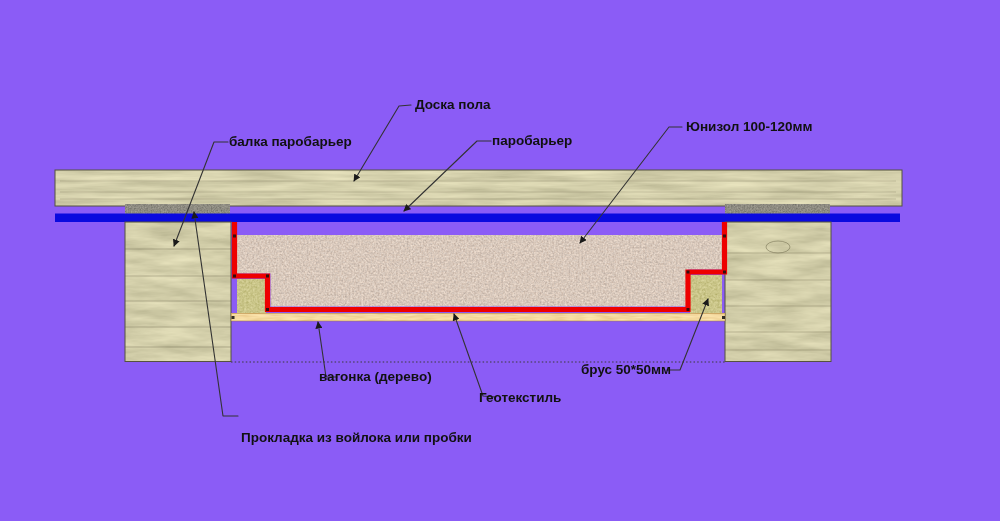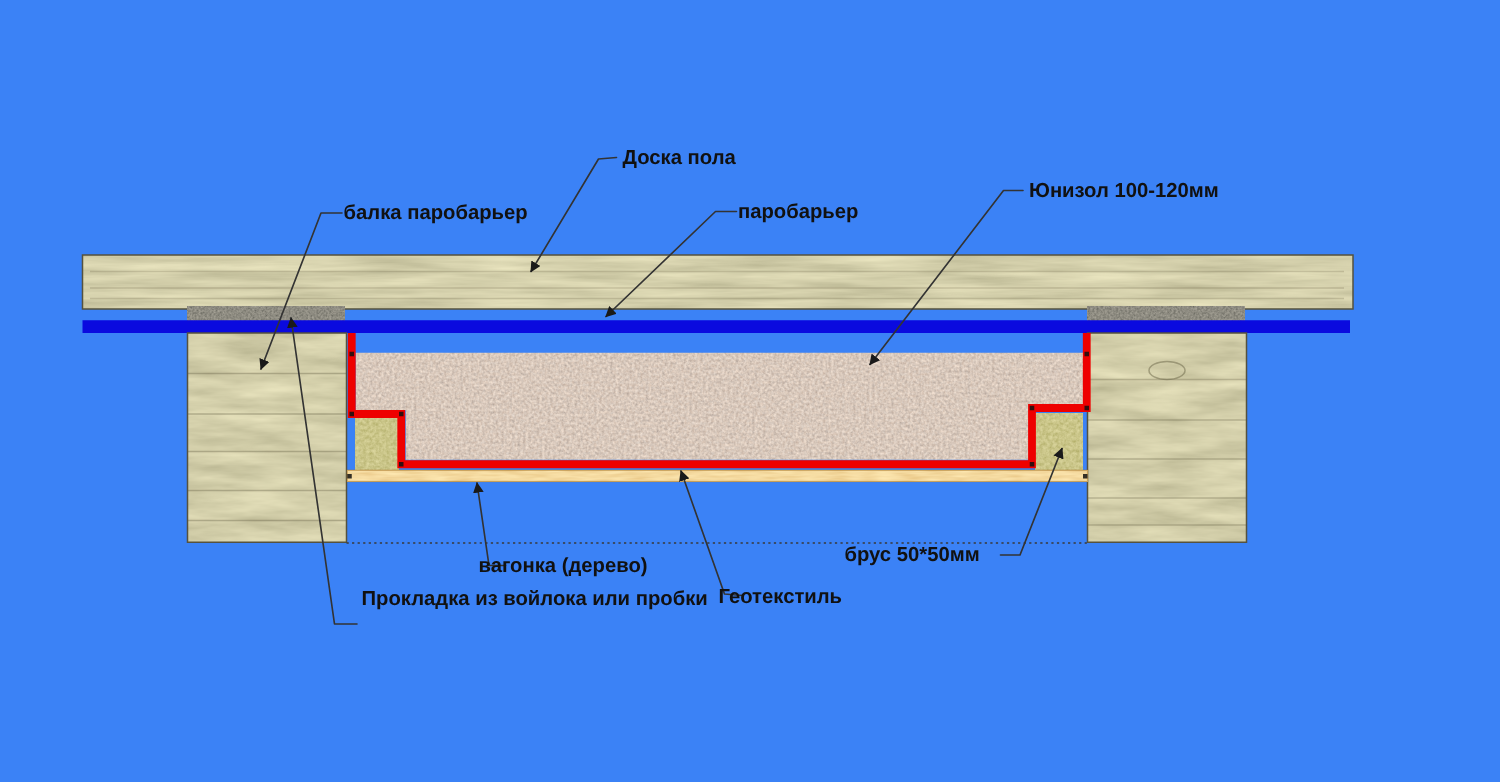--- a/index.html
+++ b/index.html
@@ -1,17 +1,17 @@
 <!DOCTYPE html>
 <html lang="ru"><head>
 <meta charset="utf-8">
 <style>
   html,body{margin:0;padding:0;background:#fff;}
   #stage{
-    position:relative;width:1000px;height:521px;background:#3b82f6;overflow:hidden;
+    position:relative;width:1000px;height:521px;background:#8b5cf6;overflow:hidden;
     font-family:"Liberation Sans", sans-serif;
   }
   #stage svg{position:absolute;left:0;top:0;}
   .leader{fill:none;stroke:#333;stroke-width:1.1;stroke-linejoin:round;stroke-linecap:round;}
   .outline{fill:none;stroke:#55523e;stroke-width:1;}
   .plank{stroke:#5f5a3e;stroke-width:1;fill:none;}
   .lbl{
     position:absolute;white-space:nowrap;color:#111;
     font-size:13.5px;font-weight:700;line-height:14px;
     font-family:"Liberation Sans", sans-serif;
@@ -117,15 +117,15 @@
     <polyline class="leader" points="667,370 680,370 708,299" marker-end="url(#arrowhead)"></polyline>
     <polyline class="leader" points="238,416 223,416 194,212" marker-end="url(#arrowhead)"></polyline>
   </svg>
 
   <div class="lbl" style="left:415px;top:98px">Доска пола</div>
   <div class="lbl" style="left:229px;top:135px">балка паробарьер</div>
   <div class="lbl" style="left:492px;top:134px">паробарьер</div>
   <div class="lbl" style="left:686px;top:120px">Юнизол 100-120мм</div>
   <div class="lbl" style="left:319px;top:370px">вагонка (дерево)</div>
   <div class="lbl" style="left:479px;top:391px">Геотекстиль</div>
-  <div class="lbl" style="left:563px;top:363px">брус 50*50мм</div>
-  <div class="lbl" style="left:241px;top:392px">Прокладка из войлока или пробки</div>
+  <div class="lbl" style="left:581px;top:363px">брус 50*50мм</div>
+  <div class="lbl" style="left:241px;top:431px">Прокладка из войлока или пробки</div>
 </div>
 
 </body></html>

